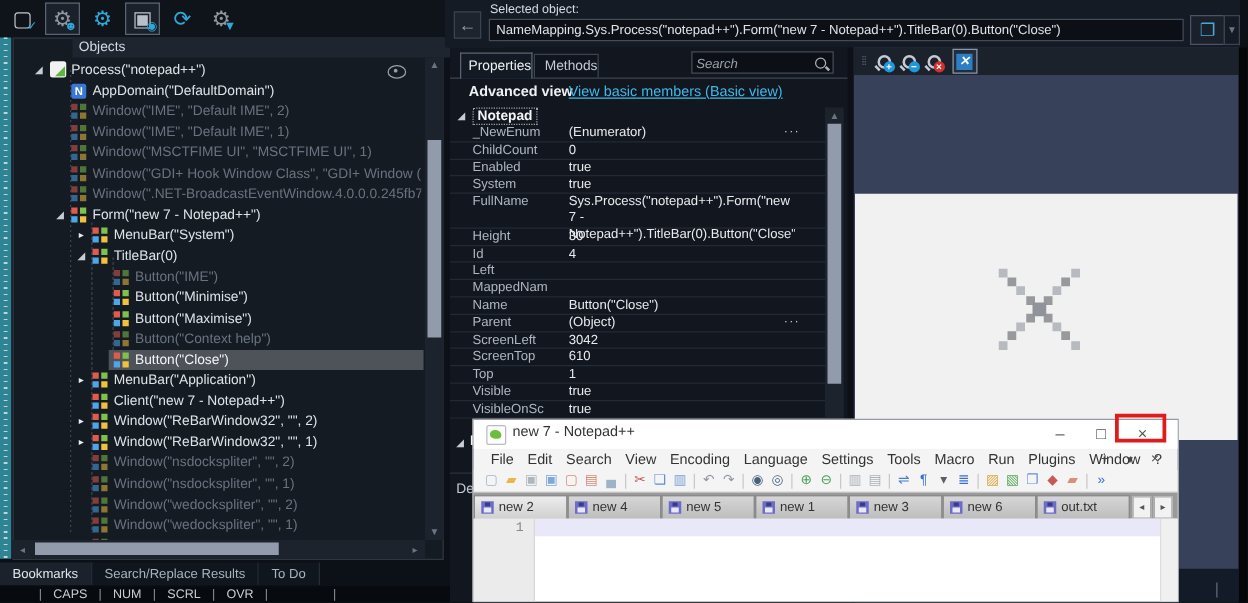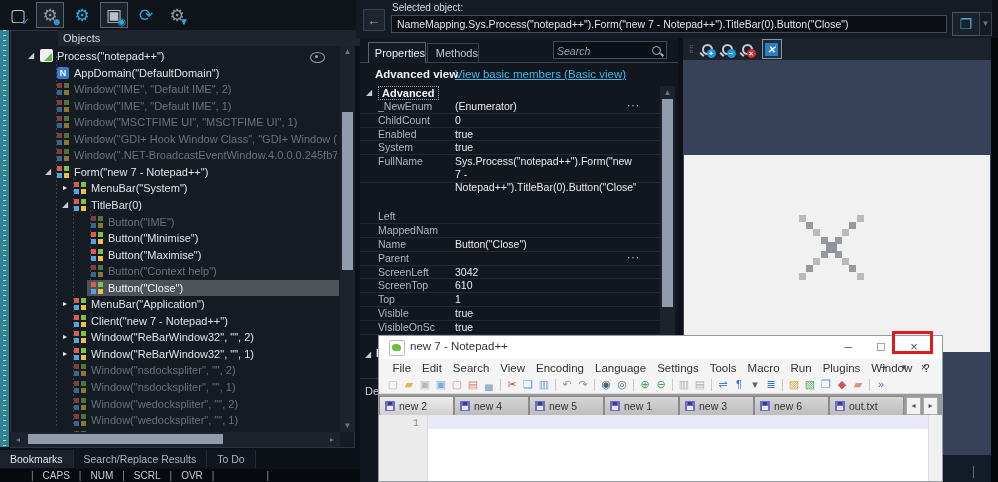--- a/index.html
+++ b/index.html
@@ -427,21 +427,21 @@
   <div class="abs itab" id="tab-methods">Methods</div>
   <div class="abs" id="search-box">
     <input id="search-input" placeholder="Search" style="">
     <span class="maglass" style="right:5px;top:4px;"></span>
   </div>
   <div class="abs" id="adv-label">Advanced view</div>
   <div class="abs" id="basic-link">View basic members (Basic view)</div>
   <div class="abs" id="grid">
     <div id="group-header">
       <span class="gx">◢</span>
-      <span class="gt">Advanced</span>
+      <span class="gt">Notepad</span>
     </div>
   <div class="prow" style="top: 16px; height: 13.8px;">
         <span class="pname">_NewEnum</span>
         <span class="pval">(Enumerator)</span>
         <span class="pell">···</span>
       </div>
       <div class="prow" style="top: 29.8px; height: 13.8px;">
         <span class="pname">ChildCount</span>
         <span class="pval">0</span>
       </div>
@@ -450,33 +450,42 @@
         <span class="pval">true</span>
       </div>
       <div class="prow" style="top: 57.4px; height: 13.8px;">
         <span class="pname">System</span>
         <span class="pval">true</span>
       </div>
       <div class="prow" style="top: 71.2px; height: 27.6px;">
         <span class="pname">FullName</span>
         <span class="pval" style="white-space: normal;">Sys.Process("notepad++").Form("new 7 - Notepad++").TitleBar(0).Button("Close")</span>
       </div>
+      <div class="prow" style="top: 98.8px; height: 13.8px;">
+        <span class="pname">Height</span>
+        <span class="pval">30</span>
+      </div>
+      <div class="prow" style="top: 112.6px; height: 13.8px;">
+        <span class="pname">Id</span>
+        <span class="pval">4</span>
+      </div>
       <div class="prow" style="top: 126.4px; height: 13.8px;">
         <span class="pname">Left</span>
       </div>
       <div class="prow" style="top: 140.2px; height: 13.8px;">
         <span class="pname">MappedNam</span>
         <span class="pval"></span>
       </div>
       <div class="prow" style="top: 154px; height: 13.8px;">
         <span class="pname">Name</span>
         <span class="pval">Button("Close")</span>
       </div>
       <div class="prow" style="top: 167.8px; height: 13.8px;">
         <span class="pname">Parent</span>
+        <span class="pval">(Object)</span>
         <span class="pell">···</span>
       </div>
       <div class="prow" style="top: 181.6px; height: 13.8px;">
         <span class="pname">ScreenLeft</span>
         <span class="pval">3042</span>
       </div>
       <div class="prow" style="top: 195.4px; height: 13.8px;">
         <span class="pname">ScreenTop</span>
         <span class="pval">610</span>
       </div>

